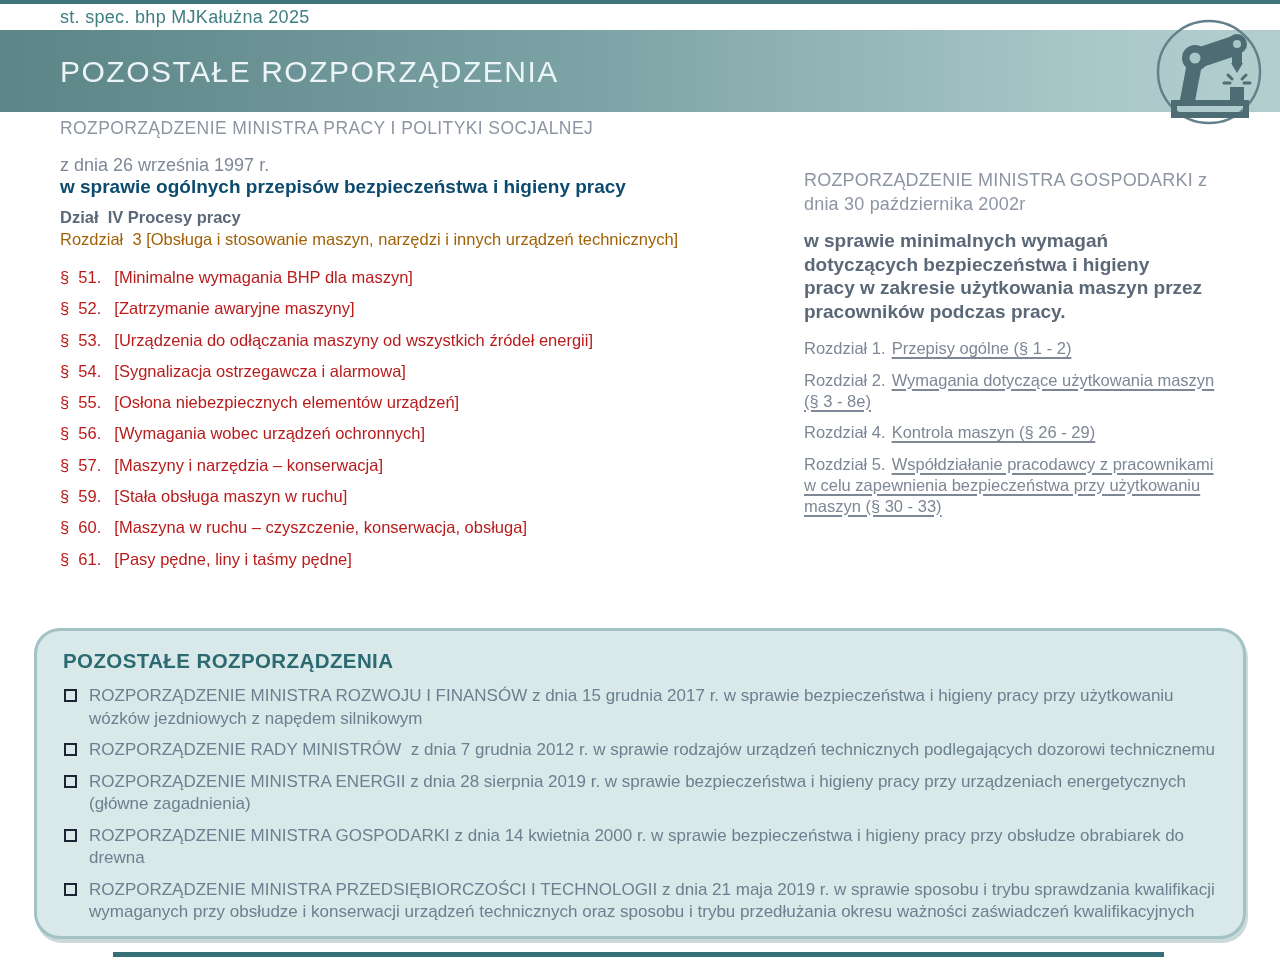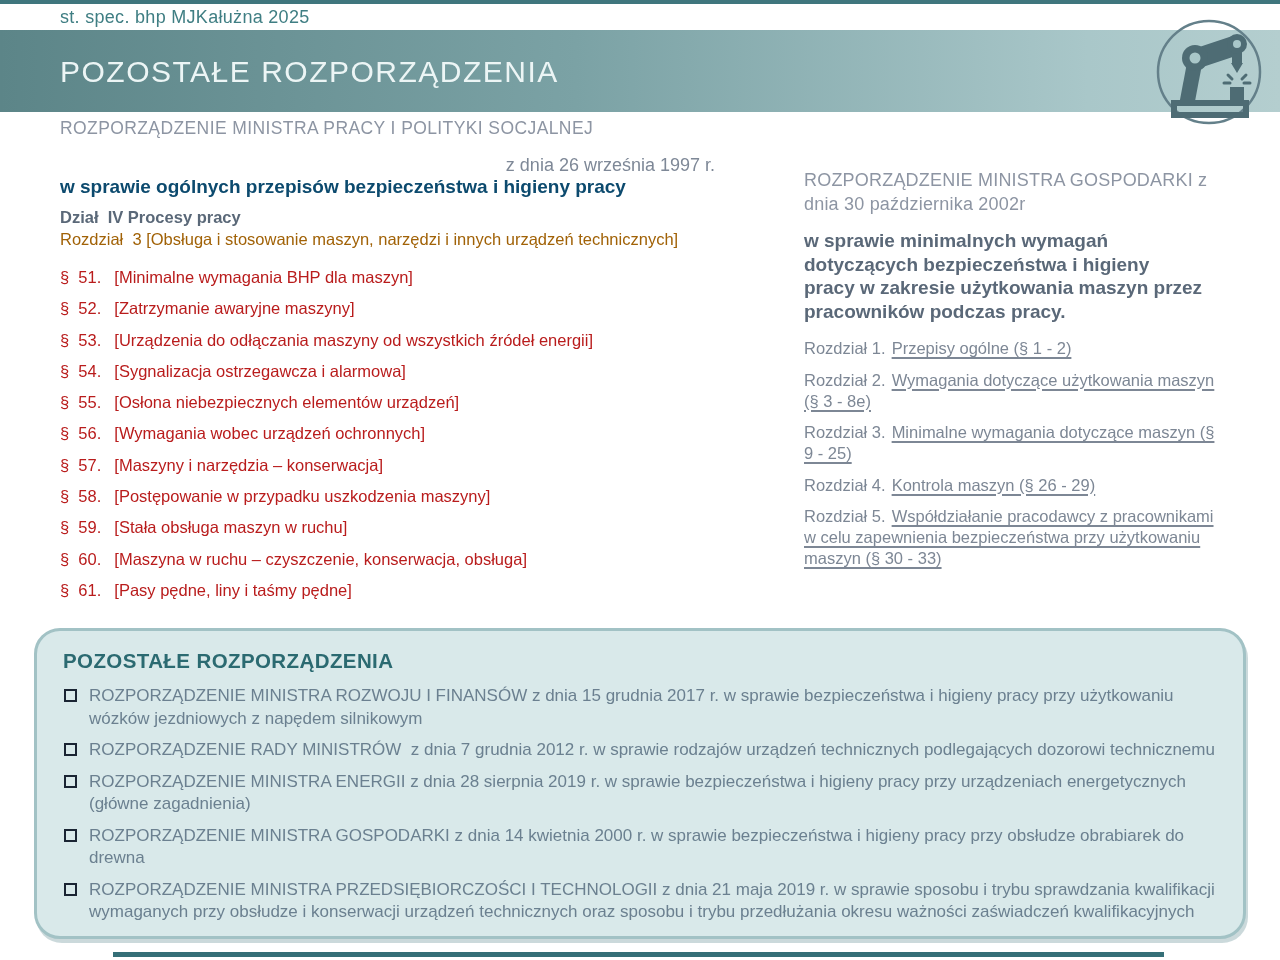--- a/index.html
+++ b/index.html
@@ -40,21 +40,21 @@
     color: #ecf5f5;
   }
 
   .badge {
     position: absolute; left: 1148px; top: 13px; width: 122px; height: 118px;
   }
 
   
   .left-col { position: absolute; left: 60px; top: 118px; width: 655px; }
   .lc-heading { font-size: 17.5px; color: #8d95a3; letter-spacing: 0.4px; }
-  .lc-date    { margin-top: 16px; font-size: 18px; color: #7e8897; text-align: right; }
+  .lc-date    { margin-top: 16px; font-size: 18px; color: #7e8897; }
   .lc-subject { margin-top: 0; font-size: 19px; font-weight: bold; color: #0c4a6e; }
   .lc-division{ margin-top: 10px; font-size: 16.5px; font-weight: bold; color: #5a6878; white-space: pre-wrap; }
   .lc-chapter { margin-top: 2px; font-size: 16.5px; font-weight: normal; color: #a16207; white-space: pre-wrap; width: 640px; line-height: 21px; }
 
   .para-list { margin-top: 17px; list-style: none; }
   .para-item { display: flex; margin-bottom: 10.3px; font-size: 16.5px; color: #b91c1c; line-height: 21px; }
   .p-label { white-space: pre; margin-right: 13px; }
 
   
   .right-col { position: absolute; left: 804px; top: 168px; width: 424px; }
@@ -161,24 +161,20 @@
         </li>
       <li class="para-item">
           <span class="p-label">§  56.</span>
           <span class="p-text">[Wymagania wobec urządzeń ochronnych]</span>
         </li>
       <li class="para-item">
           <span class="p-label">§  57.</span>
           <span class="p-text">[Maszyny i narzędzia – konserwacja]</span>
         </li>
       <li class="para-item">
-          <span class="p-label">§  58.</span>
-          <span class="p-text">[Postępowanie w przypadku uszkodzenia maszyny]</span>
-        </li>
-      <li class="para-item">
           <span class="p-label">§  59.</span>
           <span class="p-text">[Stała obsługa maszyn w ruchu]</span>
         </li>
       <li class="para-item">
           <span class="p-label">§  60.</span>
           <span class="p-text">[Maszyna w ruchu – czyszczenie, konserwacja, obsługa]</span>
         </li>
       <li class="para-item">
           <span class="p-label">§  61.</span>
           <span class="p-text">[Pasy pędne, liny i taśmy pędne]</span>
@@ -186,21 +182,20 @@
     </ul>
   </section>
 
   <section class="right-col">
     <div class="rc-heading">ROZPORZĄDZENIE MINISTRA GOSPODARKI z dnia 30 października 2002r</div>
     <div class="rc-subject">w sprawie minimalnych wymagań dotyczących bezpieczeństwa i higieny pracy w zakresie użytkowania maszyn przez pracowników podczas pracy.</div>
 
     <ul class="ch-list">
       <li class="ch-item"><span class="ch-prefix">Rozdział 1.</span><a class="ch-link">Przepisy ogólne (§ 1 - 2)</a></li>
       <li class="ch-item"><span class="ch-prefix">Rozdział 2.</span><a class="ch-link">Wymagania dotyczące użytkowania maszyn (§ 3 - 8e)</a></li>
-      <li class="ch-item"><span class="ch-prefix">Rozdział 3.</span><a class="ch-link">Minimalne wymagania dotyczące maszyn (§ 9 - 25)</a></li>
       <li class="ch-item"><span class="ch-prefix">Rozdział 4.</span><a class="ch-link">Kontrola maszyn (§ 26 - 29)</a></li>
       <li class="ch-item"><span class="ch-prefix">Rozdział 5.</span><a class="ch-link">Współdziałanie pracodawcy z pracownikami w celu zapewnienia bezpieczeństwa przy użytkowaniu maszyn (§ 30 - 33)</a></li>
     </ul>
   </section>
 
   <section class="panel">
     <h2 class="panel-heading">POZOSTAŁE ROZPORZĄDZENIA</h2>
     <ul class="panel-list">
       <li class="panel-item">
           <span class="sq"></span>

